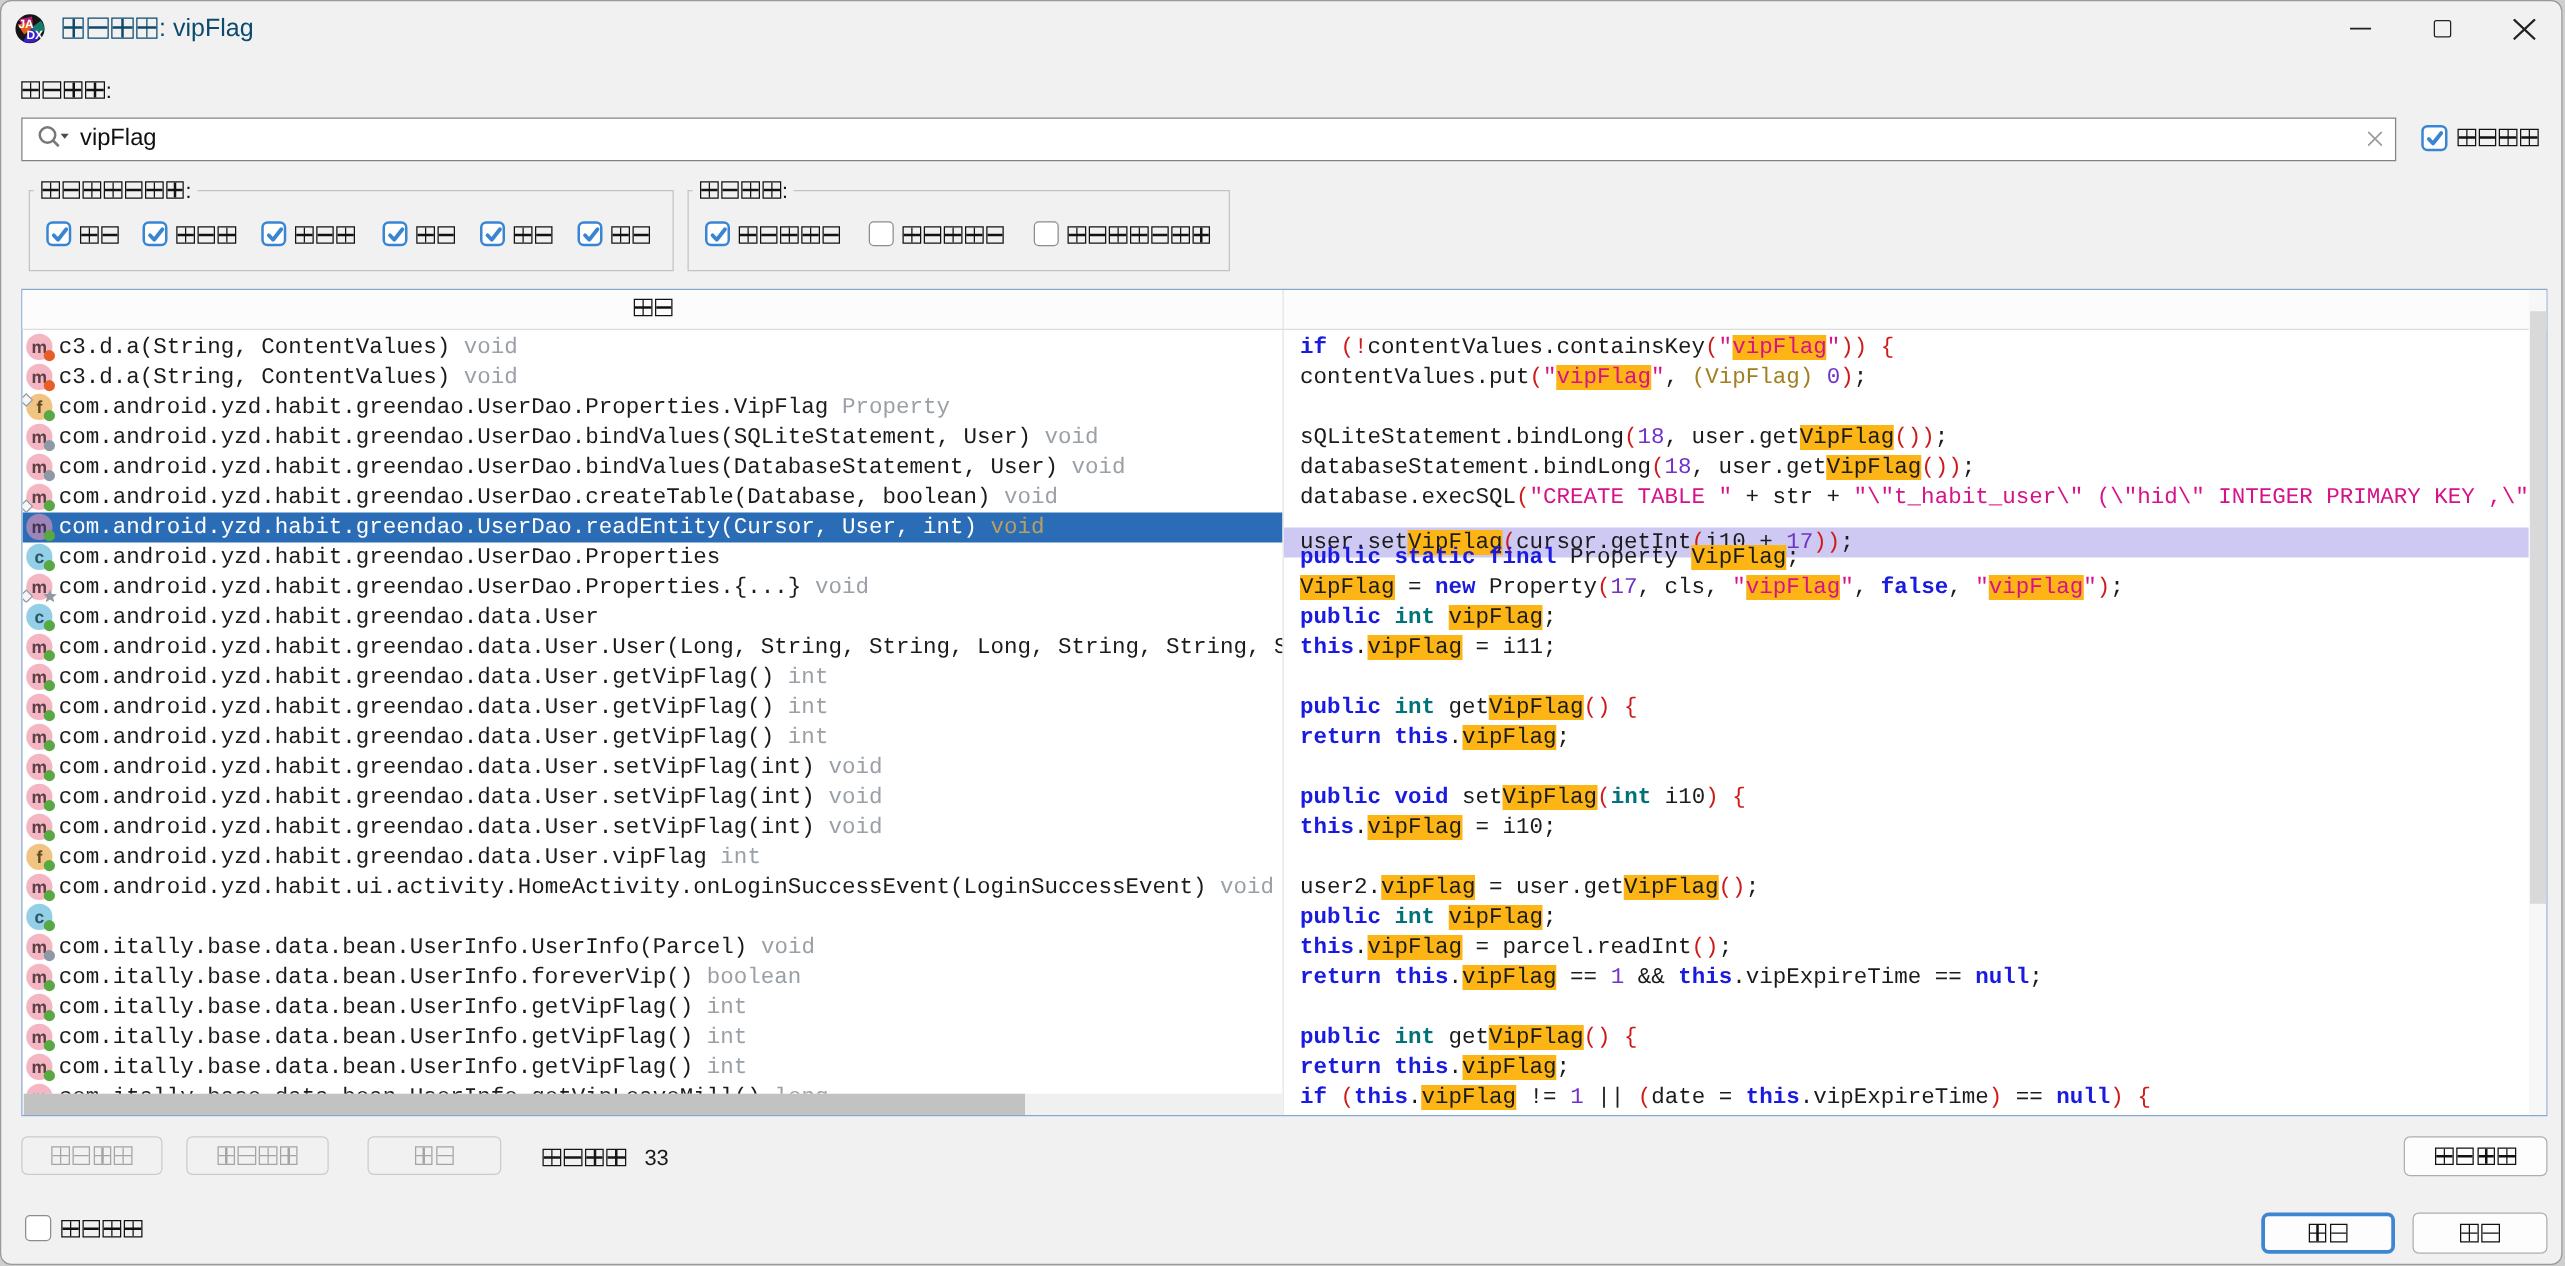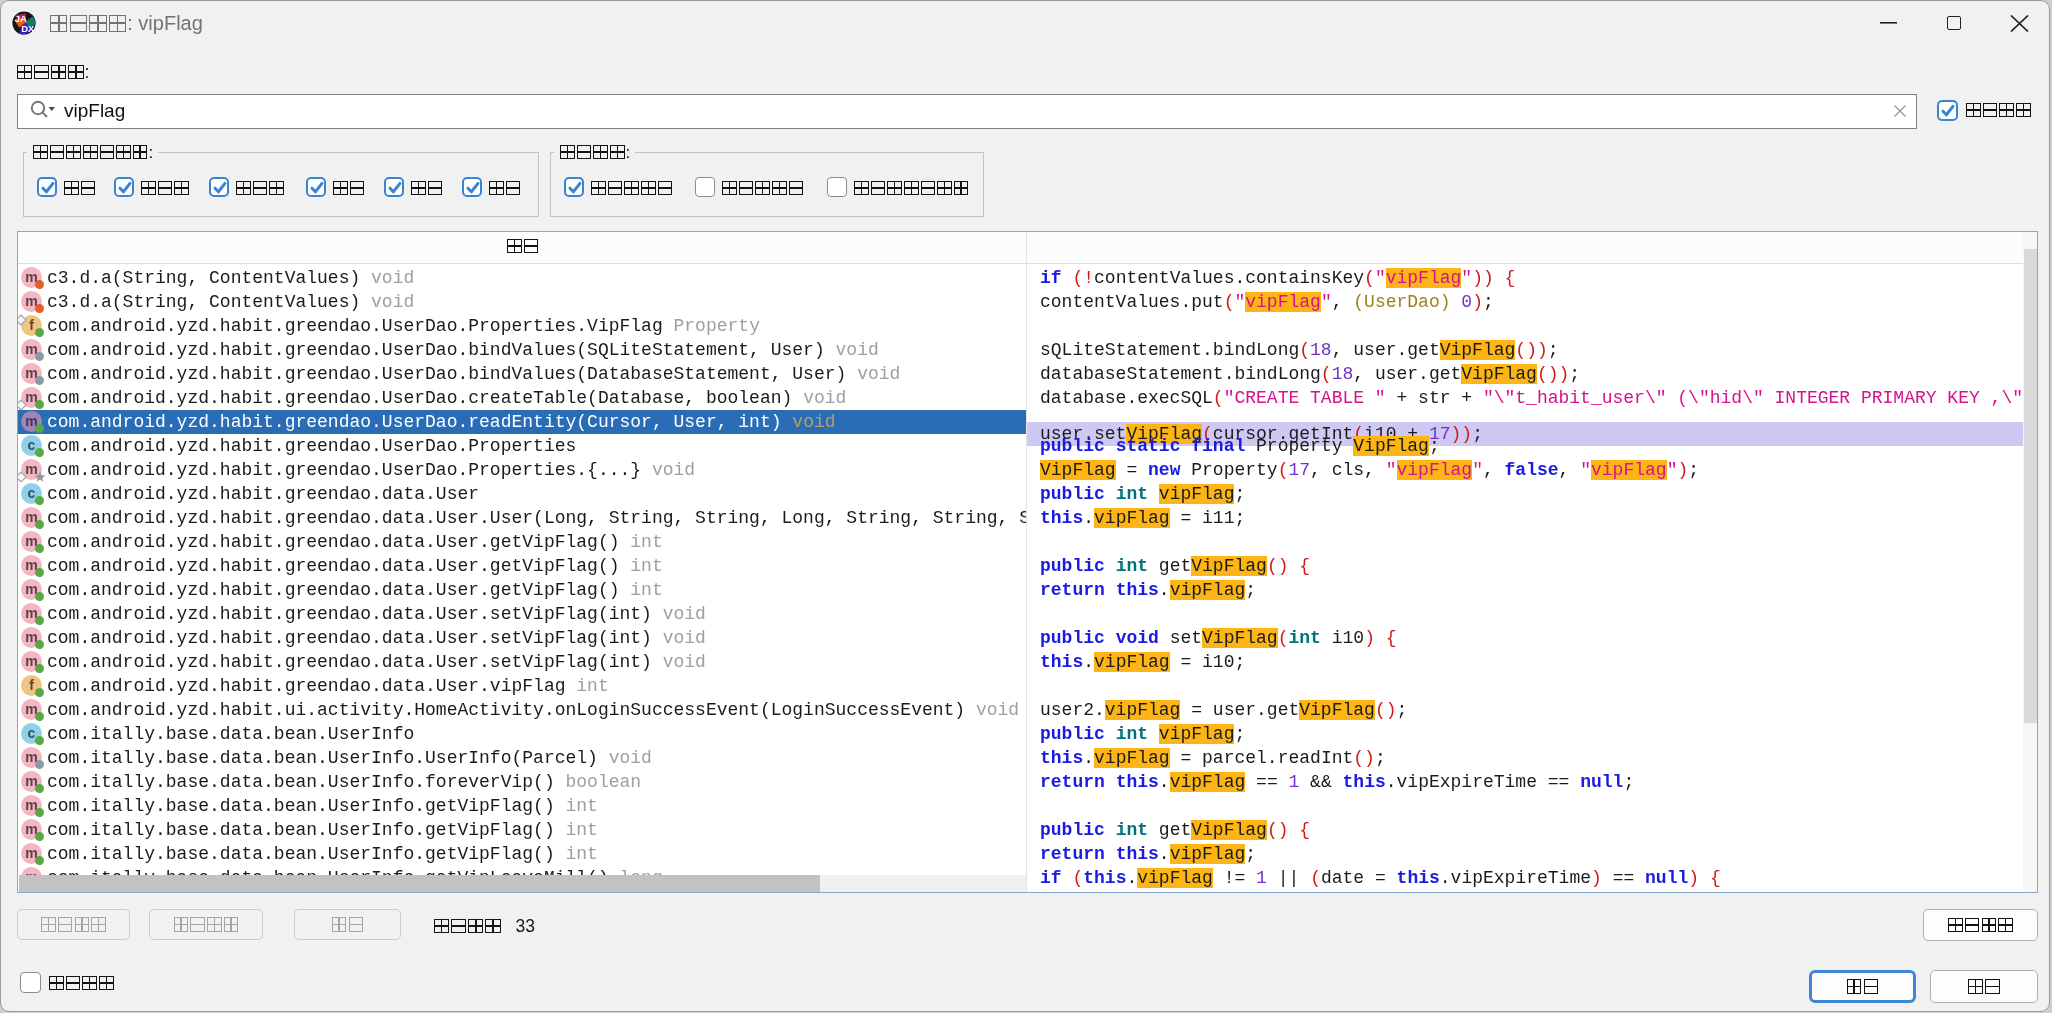--- a/index.html
+++ b/index.html
@@ -65,21 +65,21 @@
 <svg class="abs" style="left:11px;top:10px" width="24" height="24" viewBox="0 0 24 24">
  <circle cx="12" cy="12" r="11.6" fill="#151515"></circle>
  <path d="M3 4.5 L13.5 2.2 L14.5 9.5 L7 12 Z" fill="#b51a6e"></path>
  <path d="M20.5 5.5 A11.6 11.6 0 0 1 23.6 12.8 L14 22 L12 12 Z" fill="#177a6b"></path>
  <path d="M12.5 11.5 L21 17.5 A11.6 11.6 0 0 1 6.5 22.2 Z" fill="#3c20cc"></path>
  <path d="M2.2 8.5 L12.8 6.5 L13.2 11.8 L7.6 16.5 Z" fill="#e85a1e"></path>
  <path d="M2.5 9 L12 11 L7.2 16.2 Z" fill="#e85a1e"></path>
  <text x="2.8" y="11.3" font-family="Liberation Sans" font-weight="bold" font-size="9.5" fill="#fff">JA</text>
  <text x="9.2" y="20.6" font-family="Liberation Sans" font-weight="bold" font-size="9.5" fill="#fff">DX</text>
 </svg>
-<div class="abs" style="left:48px;top:11px;font-size:20px;color:#737373;"><span class="z"></span><span class="z v2"></span><span class="z"></span><span class="z"></span>: vipFlag</div>
+<div class="abs" style="left:48px;top:11px;font-size:20px;color:#0c4a6e;"><span class="z"></span><span class="z v2"></span><span class="z"></span><span class="z"></span>: vipFlag</div>
 <svg class="abs" style="left:1879px;top:21px" width="17" height="2">
       <rect width="17" height="1.6" fill="#222"></rect>
     </svg>
 <div class="abs" style="left:1946px;top:15px;width:14px;height:14px;border:1.7px solid #222;border-radius:2px;box-sizing:border-box;"></div>
 <svg class="abs" style="left:2009px;top:14px" width="19" height="17" viewBox="0 0 19 17">
       <path d="M1 0.5 L18 16.5 M18 0.5 L1 16.5" stroke="#222" stroke-width="1.7"></path>
     </svg>
 <div class="abs" style="left:15px;top:61px;font-size:17.5px;color:#121212;"><span class="z"></span><span class="z v2"></span><span class="z"></span><span class="z"></span>:</div>
 <div class="abs" style="left:16px;top:93px;width:1900px;height:35px;background:#fff;border:1px solid #828282;box-sizing:border-box;"></div>
 <svg class="abs" style="left:27px;top:98px" width="28" height="24" viewBox="0 0 28 24">
@@ -167,31 +167,31 @@
 <div class="row" style="top:216.0px;"><div class="ic" style="top:1px;background:#93d0e8;color:#2c5564;">c</div><div class="dot" style="top:14px;background:#58a843;"></div><div class="rtx">com.android.yzd.habit.greendao.data.User</div></div>
 <div class="row" style="top:240.0px;"><div class="ic" style="top:1px;background:#f3b6c2;color:#5c4048;">m</div><div class="dot" style="top:14px;background:#58a843;"></div><div class="rtx">com.android.yzd.habit.greendao.data.User.User(Long, String, String, Long, String, String, String)</div></div>
 <div class="row" style="top:264.0px;"><div class="ic" style="top:1px;background:#f3b6c2;color:#5c4048;">m</div><div class="dot" style="top:14px;background:#58a843;"></div><div class="rtx">com.android.yzd.habit.greendao.data.User.getVipFlag() <span class="gray">int</span></div></div>
 <div class="row" style="top:288.0px;"><div class="ic" style="top:1px;background:#f3b6c2;color:#5c4048;">m</div><div class="dot" style="top:14px;background:#58a843;"></div><div class="rtx">com.android.yzd.habit.greendao.data.User.getVipFlag() <span class="gray">int</span></div></div>
 <div class="row" style="top:312.0px;"><div class="ic" style="top:1px;background:#f3b6c2;color:#5c4048;">m</div><div class="dot" style="top:14px;background:#58a843;"></div><div class="rtx">com.android.yzd.habit.greendao.data.User.getVipFlag() <span class="gray">int</span></div></div>
 <div class="row" style="top:336.0px;"><div class="ic" style="top:1px;background:#f3b6c2;color:#5c4048;">m</div><div class="dot" style="top:14px;background:#58a843;"></div><div class="rtx">com.android.yzd.habit.greendao.data.User.setVipFlag(int) <span class="gray">void</span></div></div>
 <div class="row" style="top:360.0px;"><div class="ic" style="top:1px;background:#f3b6c2;color:#5c4048;">m</div><div class="dot" style="top:14px;background:#58a843;"></div><div class="rtx">com.android.yzd.habit.greendao.data.User.setVipFlag(int) <span class="gray">void</span></div></div>
 <div class="row" style="top:384.0px;"><div class="ic" style="top:1px;background:#f3b6c2;color:#5c4048;">m</div><div class="dot" style="top:14px;background:#58a843;"></div><div class="rtx">com.android.yzd.habit.greendao.data.User.setVipFlag(int) <span class="gray">void</span></div></div>
 <div class="row" style="top:408.0px;"><div class="ic" style="top:1px;background:#f2c483;color:#5a4a28;">f</div><div class="dot" style="top:14px;background:#58a843;"></div><div class="rtx">com.android.yzd.habit.greendao.data.User.vipFlag <span class="gray">int</span></div></div>
 <div class="row" style="top:432.0px;"><div class="ic" style="top:1px;background:#f3b6c2;color:#5c4048;">m</div><div class="dot" style="top:14px;background:#58a843;"></div><div class="rtx">com.android.yzd.habit.ui.activity.HomeActivity.onLoginSuccessEvent(LoginSuccessEvent) <span class="gray">void</span></div></div>
-<div class="row" style="top:456.0px;"><div class="ic" style="top:1px;background:#93d0e8;color:#2c5564;">c</div><div class="dot" style="top:14px;background:#58a843;"></div><div class="rtx">com.itally.base.data.bean.UserInfo</div></div>
+<div class="row" style="top:456.0px;"><div class="ic" style="top:1px;background:#93d0e8;color:#2c5564;">c</div><div class="dot" style="top:14px;background:#58a843;"></div></div>
 <div class="row" style="top:480.0px;"><div class="ic" style="top:1px;background:#f3b6c2;color:#5c4048;">m</div><div class="dot" style="top:14px;background:#8d99a4;"></div><div class="rtx">com.itally.base.data.bean.UserInfo.UserInfo(Parcel) <span class="gray">void</span></div></div>
 <div class="row" style="top:504.0px;"><div class="ic" style="top:1px;background:#f3b6c2;color:#5c4048;">m</div><div class="dot" style="top:14px;background:#58a843;"></div><div class="rtx">com.itally.base.data.bean.UserInfo.foreverVip() <span class="gray">boolean</span></div></div>
 <div class="row" style="top:528.0px;"><div class="ic" style="top:1px;background:#f3b6c2;color:#5c4048;">m</div><div class="dot" style="top:14px;background:#58a843;"></div><div class="rtx">com.itally.base.data.bean.UserInfo.getVipFlag() <span class="gray">int</span></div></div>
 <div class="row" style="top:552.0px;"><div class="ic" style="top:1px;background:#f3b6c2;color:#5c4048;">m</div><div class="dot" style="top:14px;background:#58a843;"></div><div class="rtx">com.itally.base.data.bean.UserInfo.getVipFlag() <span class="gray">int</span></div></div>
 <div class="row" style="top:576.0px;"><div class="ic" style="top:1px;background:#f3b6c2;color:#5c4048;">m</div><div class="dot" style="top:14px;background:#58a843;"></div><div class="rtx">com.itally.base.data.bean.UserInfo.getVipFlag() <span class="gray">int</span></div></div>
 <div class="row" style="top:600.0px;"><div class="ic" style="top:1px;background:#f3b6c2;color:#5c4048;">m</div><div class="dot" style="top:14px;background:#58a843;"></div><div class="rtx">com.itally.base.data.bean.UserInfo.getVipLeaveMill() <span class="gray">long</span></div></div>
 </div>
 <div class="codes">
 <div class="cl" style="top:0.0px;"><div class="ctx"><span class="k">if</span> <span class="r">(!</span>contentValues.containsKey<span class="r">(</span><span class="s">"</span><span class="h s">vipFlag</span><span class="s">"</span><span class="r">))</span> <span class="r">{</span></div></div>
-<div class="cl" style="top:24.0px;"><div class="ctx">contentValues.put<span class="r">(</span><span class="s">"</span><span class="h s">vipFlag</span><span class="s">"</span>, <span class="o">(UserDao)</span> <span class="n">0</span><span class="r">)</span>;</div></div>
+<div class="cl" style="top:24.0px;"><div class="ctx">contentValues.put<span class="r">(</span><span class="s">"</span><span class="h s">vipFlag</span><span class="s">"</span>, <span class="o">(VipFlag)</span> <span class="n">0</span><span class="r">)</span>;</div></div>
 <div class="cl" style="top:48.0px;"><div class="ctx"></div></div>
 <div class="cl" style="top:72.0px;"><div class="ctx">sQLiteStatement.bindLong<span class="r">(</span><span class="n">18</span>, user.get<span class="h">VipFlag</span><span class="r">())</span>;</div></div>
 <div class="cl" style="top:96.0px;"><div class="ctx">databaseStatement.bindLong<span class="r">(</span><span class="n">18</span>, user.get<span class="h">VipFlag</span><span class="r">())</span>;</div></div>
 <div class="cl" style="top:120.0px;"><div class="ctx">database.execSQL<span class="r">(</span><span class="s">"CREATE TABLE "</span> + str + <span class="s">"\"t_habit_user\" (\"hid\" INTEGER PRIMARY KEY ,\"</span></div></div>
 <div class="cl hl7" style="top:144.0px;margin-top:12px;"><div class="ctx">user.set<span class="h">VipFlag</span><span class="r">(</span>cursor.getInt<span class="r">(</span>i10 + <span class="n">17</span><span class="r">))</span>;</div></div>
 <div class="cl" style="top:168.0px;"><div class="ctx"><span class="k">public</span> <span class="k">static</span> <span class="k">final</span> Property <span class="h">VipFlag</span>;</div></div>
 <div class="cl" style="top:192.0px;"><div class="ctx"><span class="h">VipFlag</span> = <span class="k">new</span> Property<span class="r">(</span><span class="n">17</span>, cls, <span class="s">"</span><span class="h s">vipFlag</span><span class="s">"</span>, <span class="k">false</span>, <span class="s">"</span><span class="h s">vipFlag</span><span class="s">"</span><span class="r">)</span>;</div></div>
 <div class="cl" style="top:216.0px;"><div class="ctx"><span class="k">public</span> <span class="t">int</span> <span class="h">vipFlag</span>;</div></div>
 <div class="cl" style="top:240.0px;"><div class="ctx"><span class="k">this</span>.<span class="h">vipFlag</span> = i11;</div></div>
 <div class="cl" style="top:264.0px;"><div class="ctx"></div></div>

